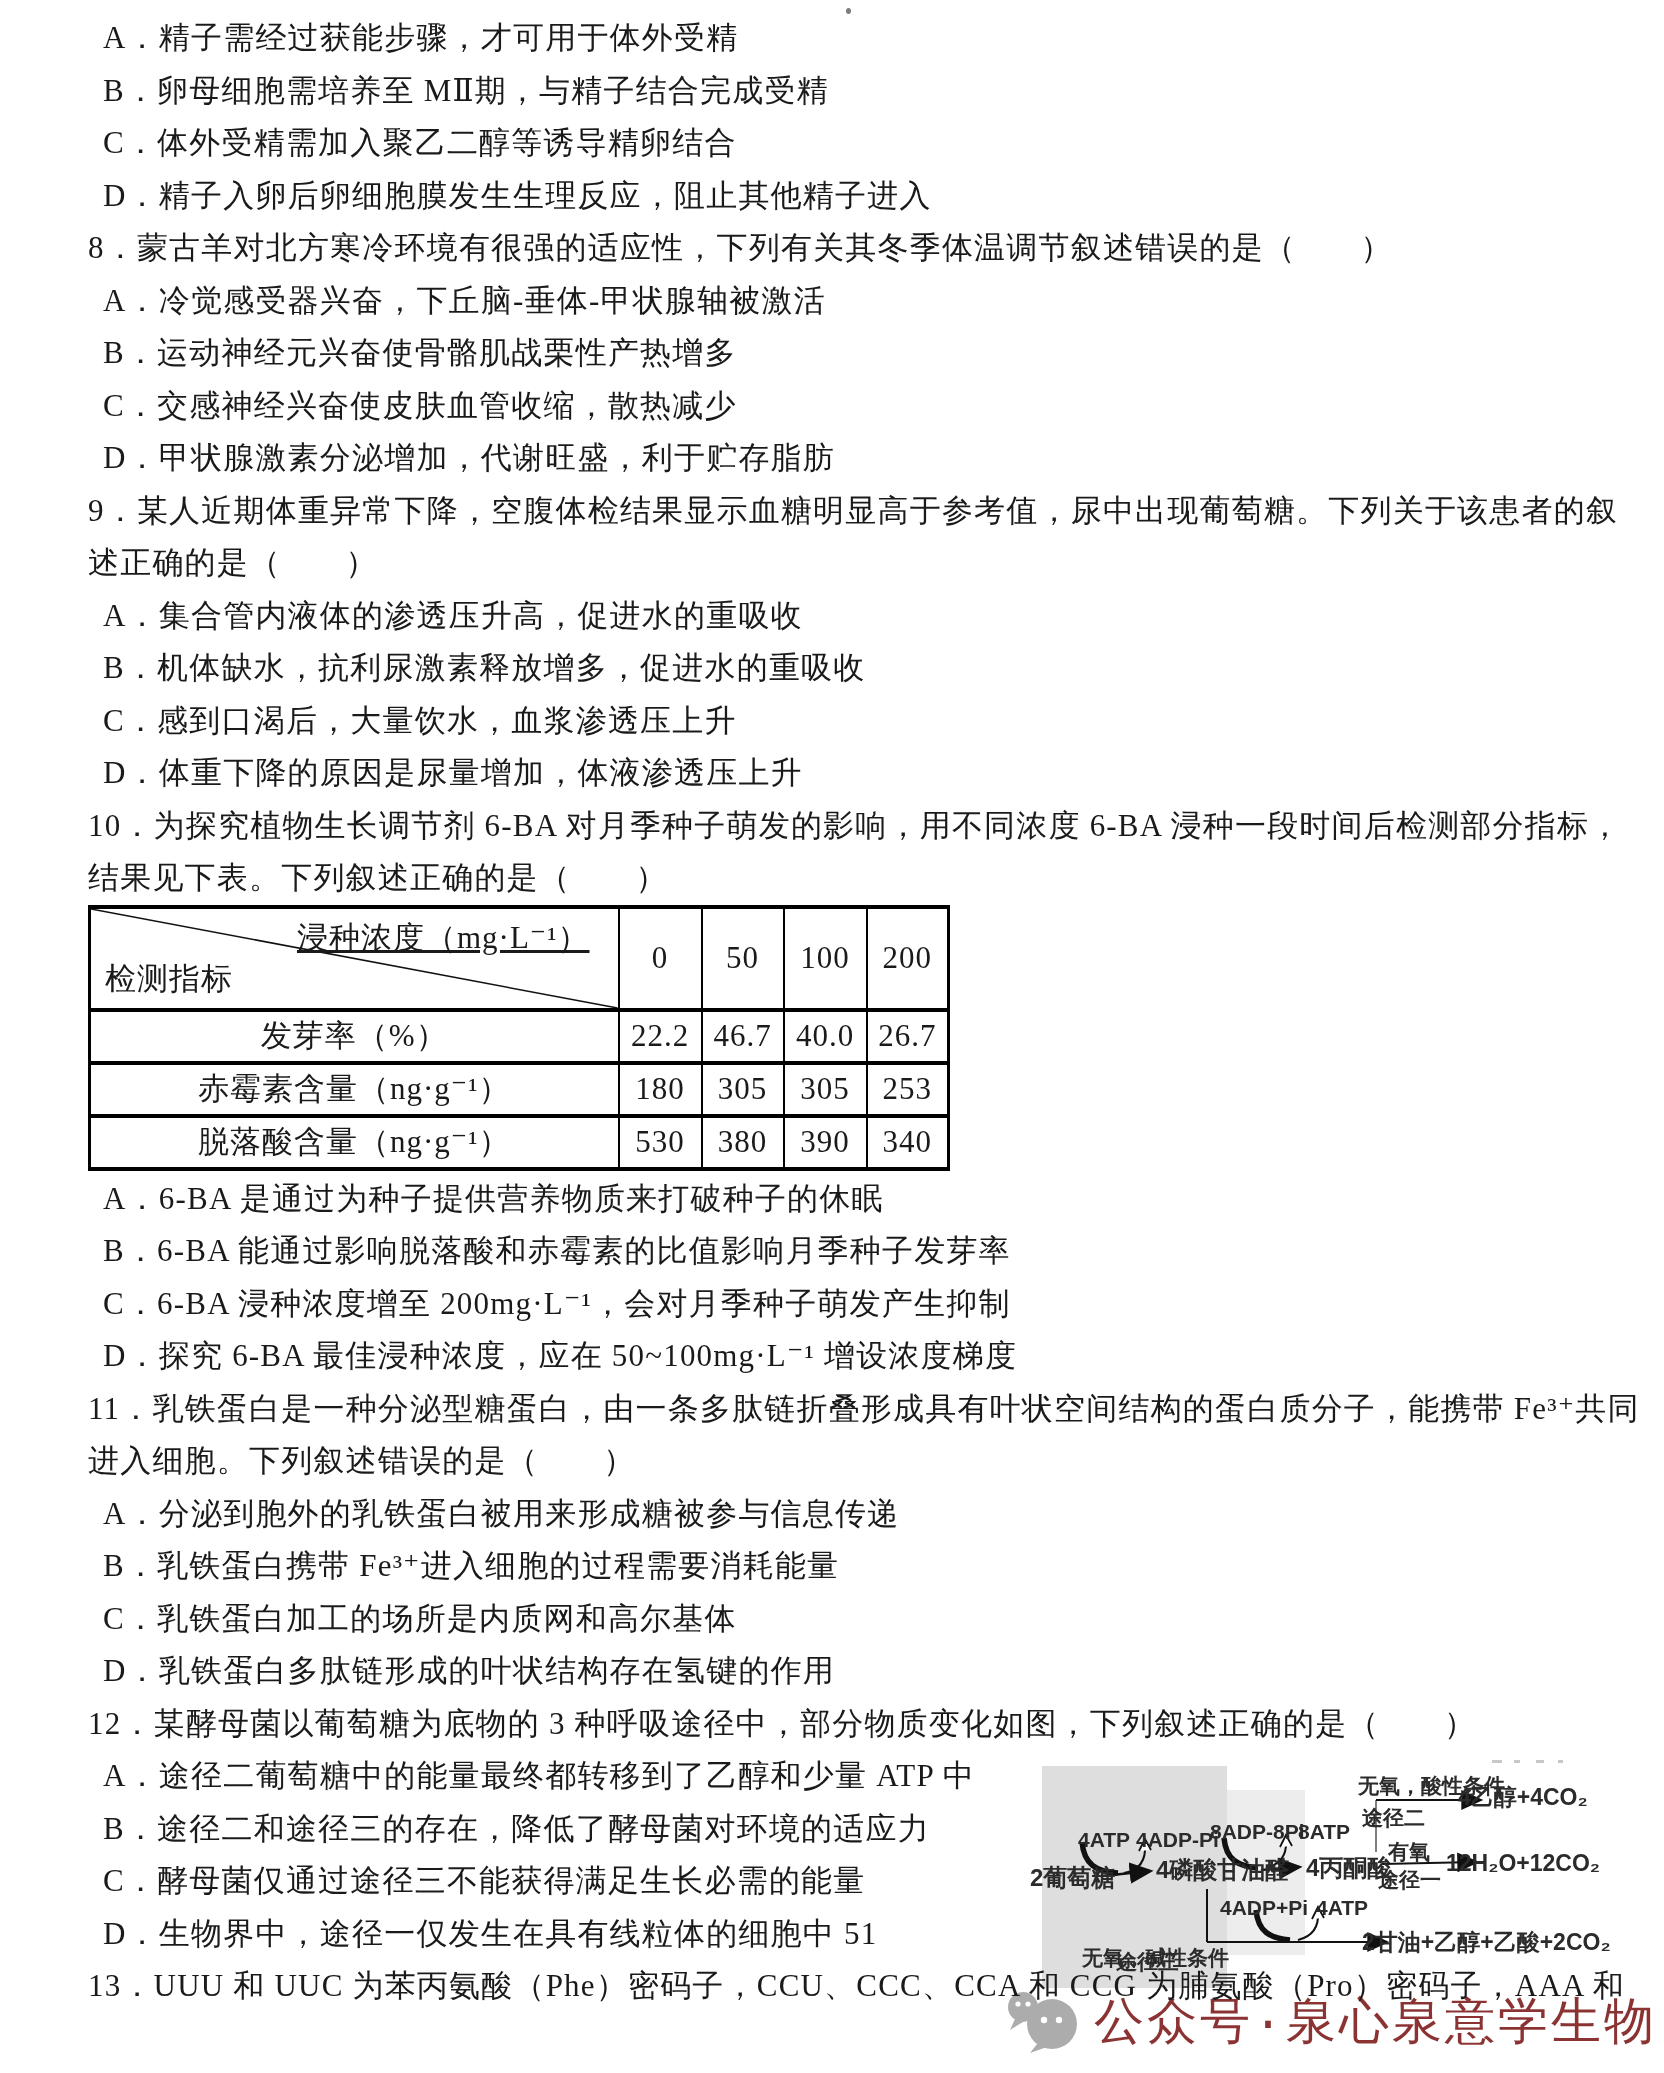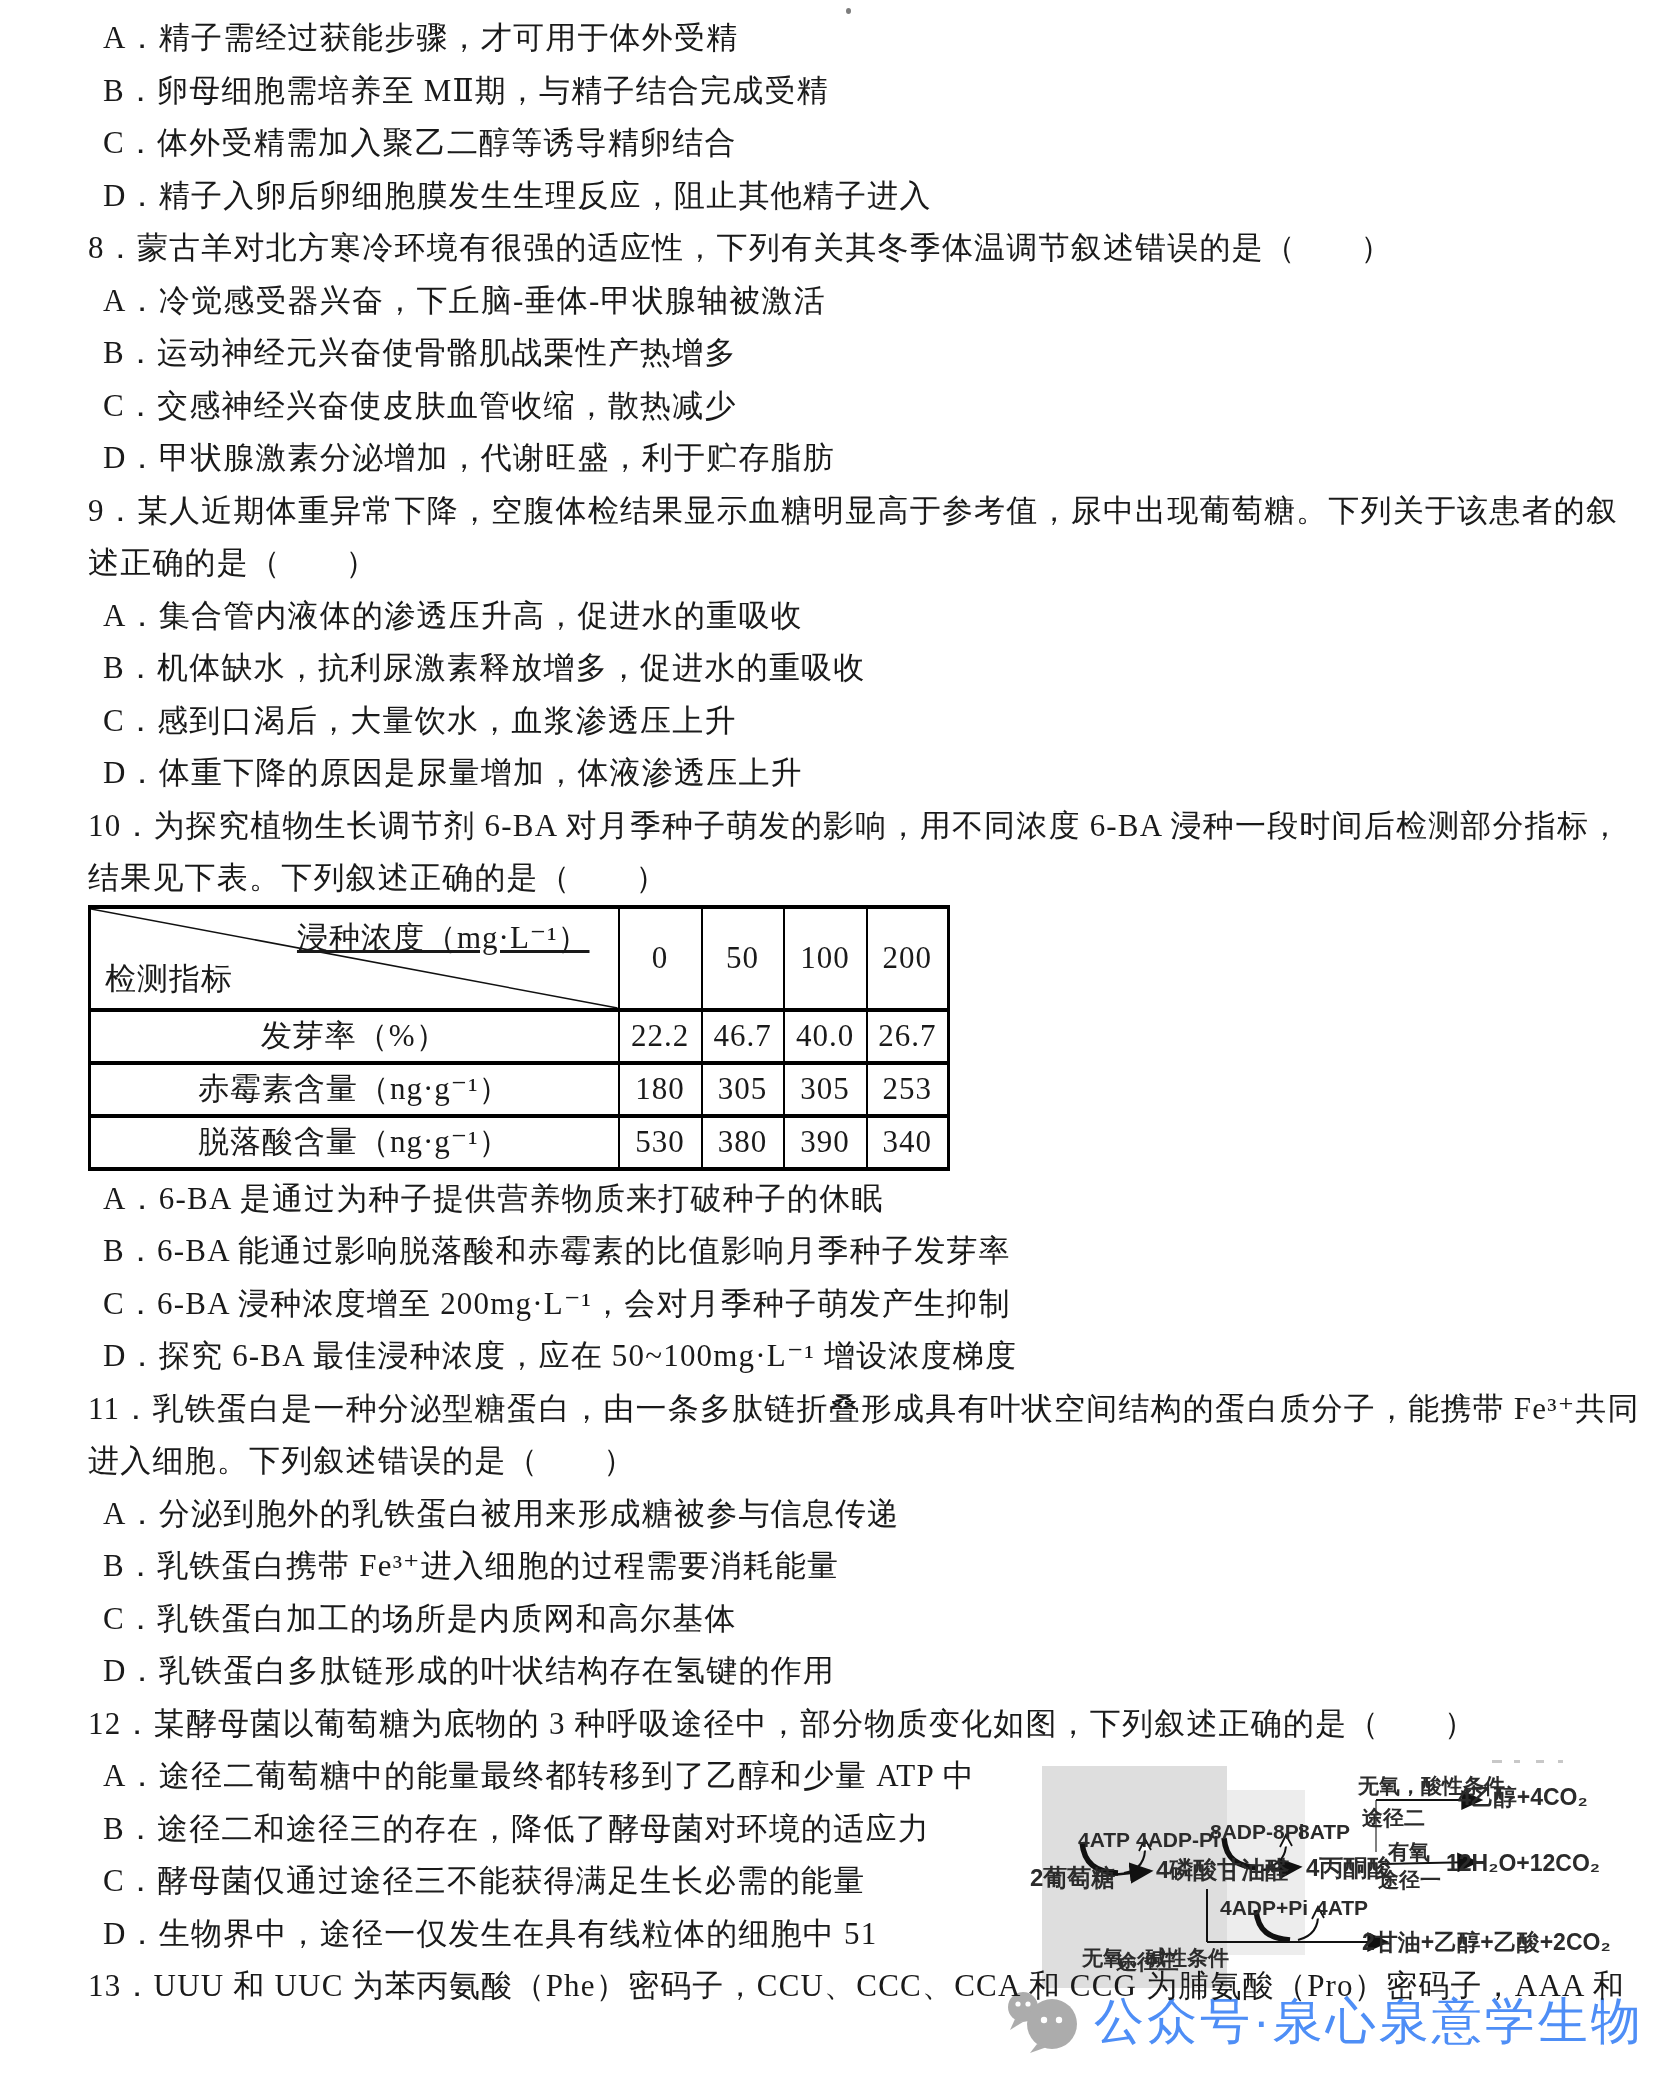--- a/index.html
+++ b/index.html
@@ -27,21 +27,21 @@
   .gray2{position:absolute;left:197px;top:38px;width:78px;height:165px;background:#dedede;opacity:.55;}
   .scan-dash{position:absolute;height:3px;background:#9a9a9a;opacity:.55;top:8px;}
   .darrows{position:absolute;left:0;top:0;}
   .dlabel{position:absolute;white-space:nowrap;color:#2b2b2b;}
   .dl-chain{font-size:24px;font-weight:bold;}
   .dl-atp{font-size:21px;font-weight:600;}
   .dl-cond{font-size:21px;font-weight:bold;}
   .dl-prod{font-size:23px;font-weight:600;text-align:right;}
   
   .wm{position:absolute;left:1006px;top:1988px;z-index:0;display:flex;align-items:center;gap:14px;}
-  .wm-text{font-family:Liberation Sans, sans-serif;font-size:50px;color:#3b82f6;
+  .wm-text{font-family:Liberation Mono, monospace;font-size:50px;color:#7f1d1d;
            letter-spacing:3px;opacity:.9;white-space:nowrap;}
 </style>
 </head>
 <body>
 
 <div class="page">
   <span class="top-dot"></span>
 
   <div class="flow">
     <div id="lines-before">

